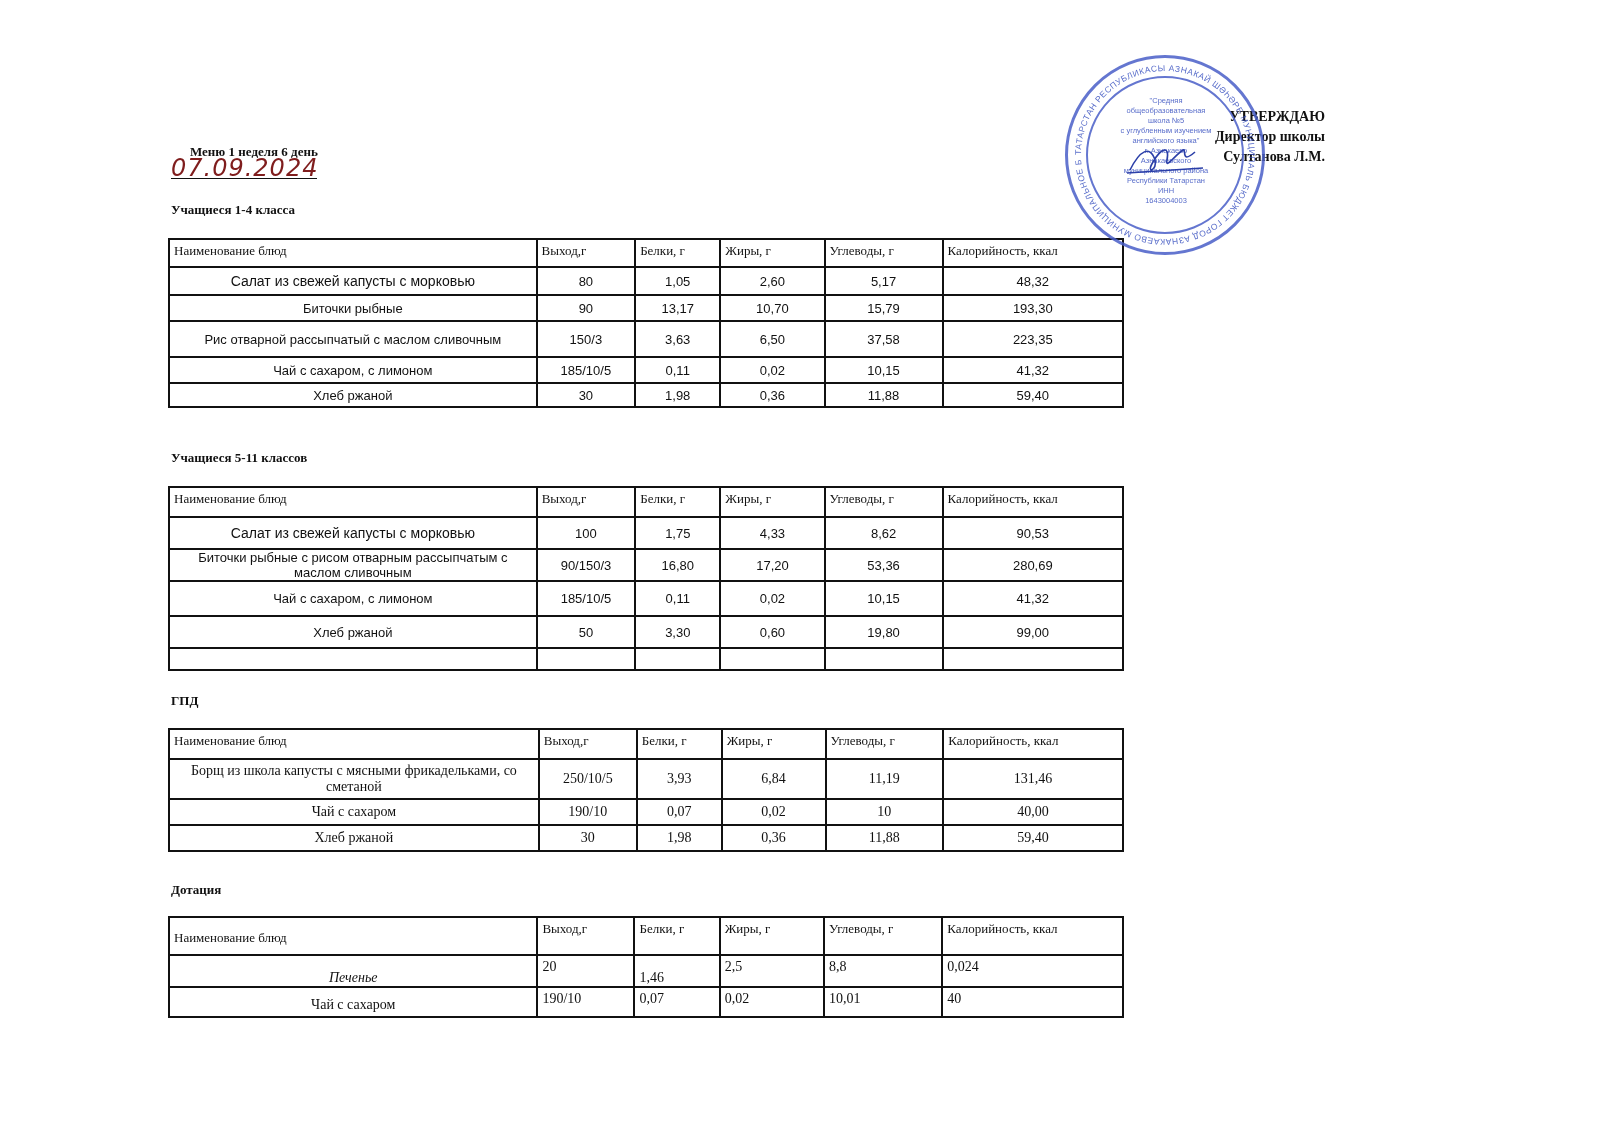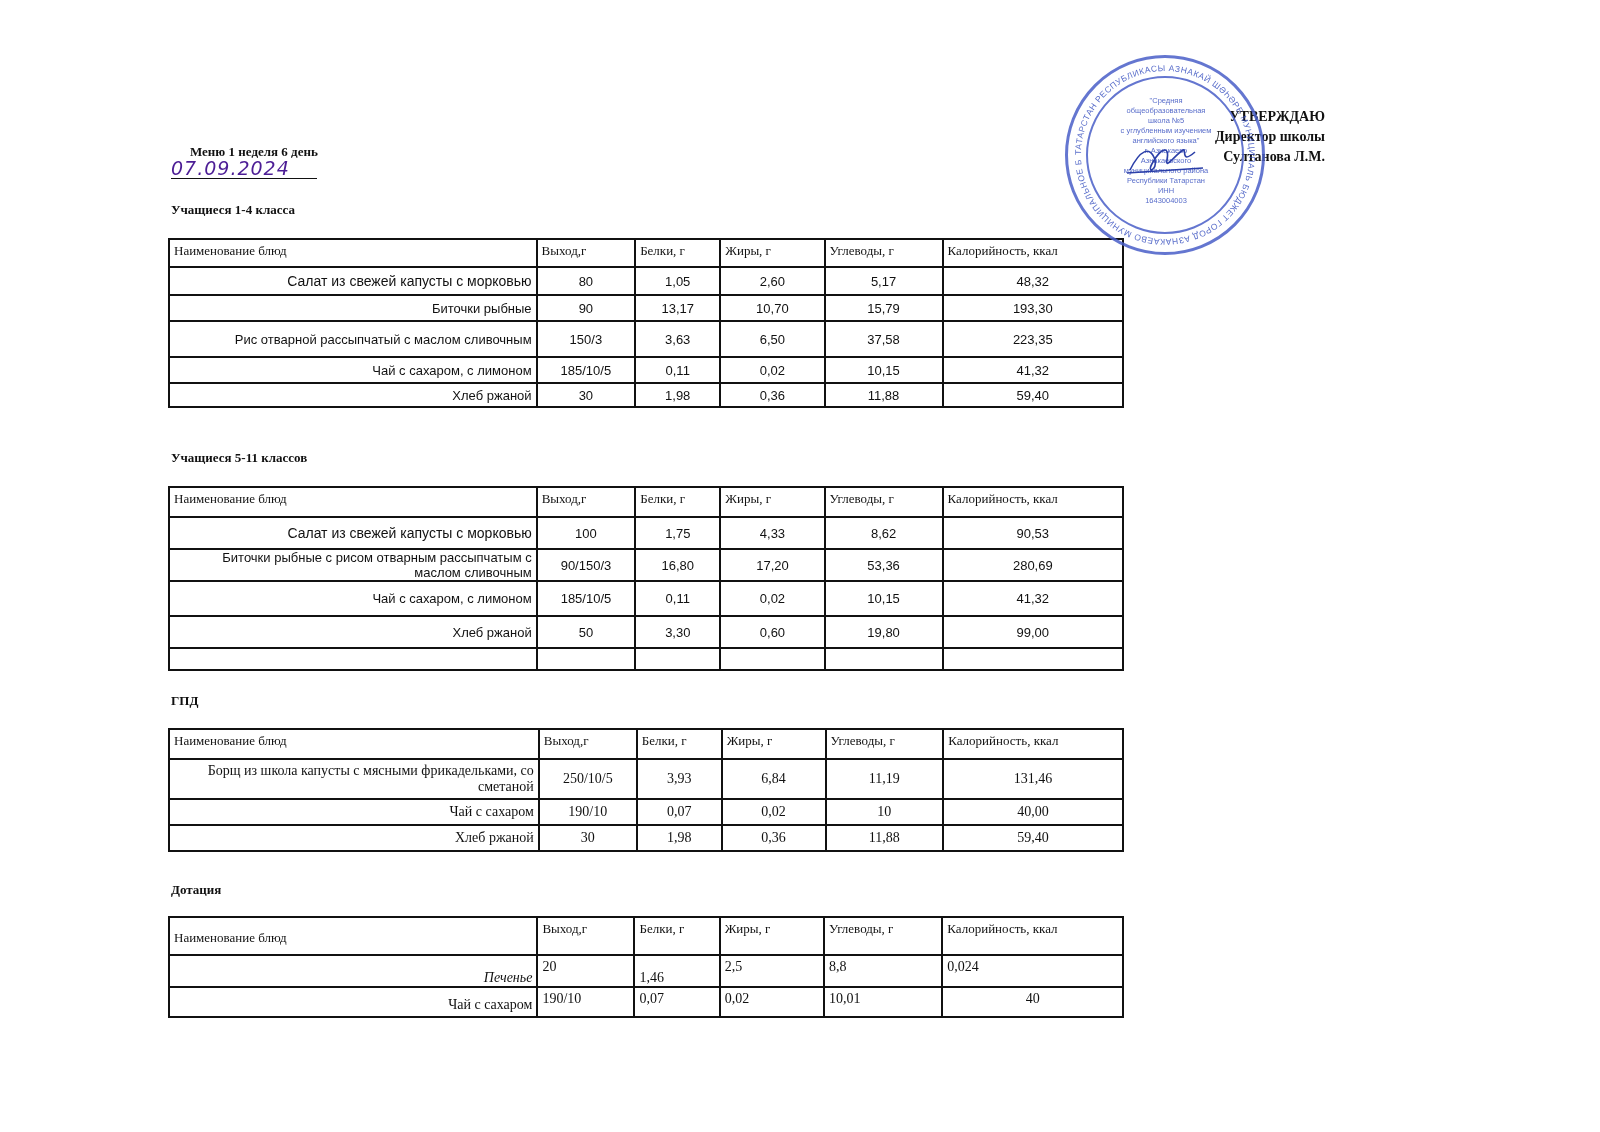--- a/index.html
+++ b/index.html
@@ -1,36 +1,36 @@
 <!DOCTYPE html>
 <html><head>
   <meta charset="utf-8">
   <style>
     html, body { margin: 0; padding: 0; background: #ffffff; }
     body { width: 1600px; height: 1132px; position: relative; overflow: hidden; color: #111; }
     .serif { font-family: "Liberation Serif", "DejaVu Serif", serif; }
 
     .title { position: absolute; left: 171px; top: 144px; font-size: 13px; font-weight: bold; margin-left: 19px; }
-    .date { position: absolute; left: 171px; top: 158px; width: 146px; font-family: "DejaVu Sans", sans-serif; font-size: 19px; color: #4c1d95; font-style: italic; letter-spacing: 1px; border-bottom: 1.5px solid #111; line-height: 20px; }
+    .date { position: absolute; left: 171px; top: 158px; width: 146px; font-family: "DejaVu Sans", sans-serif; font-size: 24px; color: #7f1d1d; font-style: italic; letter-spacing: 1px; border-bottom: 1.5px solid #111; line-height: 20px; }
 
     .approve { position: absolute; right: 275px; top: 107px; text-align: right; font-size: 14px; font-weight: bold; line-height: 20px; z-index: 1; }
 
     .stamp { position: absolute; left: 1065px; top: 55px; width: 200px; height: 200px; border-radius: 50%; border: 3px solid #4a5fc8; box-sizing: border-box; z-index: 2; opacity: 0.85; }
     .stamp .inner { position: absolute; left: 18px; top: 18px; right: 18px; bottom: 18px; border-radius: 50%; border: 2px solid #4a5fc8; }
     .stamp .core { position: absolute; left: 40px; top: 38px; width: 116px; text-align: center; font-family: "Liberation Sans", sans-serif; font-size: 7.5px; line-height: 10px; color: #3a52c0; }
     .stamp .ring { position: absolute; left: 0; top: 0; width: 194px; height: 194px; }
     .signature { position: absolute; left: 1125px; top: 140px; width: 80px; height: 40px; z-index: 3; }
 
     .section { position: absolute; left: 171px; font-size: 13px; font-weight: bold; }
 
     table.menu { position: absolute; left: 168px; width: 956px; border-collapse: collapse; }
     table.menu td, table.menu th { border: 2px solid #111; padding: 0 4px; font-weight: normal; }
     table.menu th { font-family: "Liberation Serif", serif; font-size: 13px; text-align: left; vertical-align: top; padding-top: 3px; }
     table.menu td { font-size: 13px; }
-    table.menu td.name { text-align: right; }
+    table.menu td.name { text-align: center; }
     table.menu td.num { text-align: center; }
     table.menu.arial td { font-family: "Liberation Sans", sans-serif; }
     table.menu.times td { font-family: "Liberation Serif", serif; font-size: 14px; }
     table.menu.left td.num { text-align: left; }
     col.c1 { width: 473px; } col.c2 { width: 113px; } col.c3 { width: 100px; } col.c4 { width: 126px; } col.c5 { width: 138px; } col.c6 { width: 214px; }
   </style>
 </head>
 <body>
 
 <div class="title serif">Меню 1 неделя 6 день</div>
@@ -266,16 +266,16 @@
     <td class="num" style="vertical-align:top; padding-top:3px;">2,5</td>
     <td class="num" style="vertical-align:top; padding-top:3px;">8,8</td>
     <td class="num" style="vertical-align:top; padding-top:3px;">0,024</td>
   </tr>
   <tr style="height:30px;">
     <td class="name" style="vertical-align:bottom; padding-bottom:3px;">Чай с сахаром</td>
     <td class="num" style="vertical-align:top; padding-top:3px;">190/10</td>
     <td class="num" style="vertical-align:top; padding-top:3px;">0,07</td>
     <td class="num" style="vertical-align:top; padding-top:3px;">0,02</td>
     <td class="num" style="vertical-align:top; padding-top:3px;">10,01</td>
-    <td class="num" style="vertical-align:top; padding-top:3px;text-align:center;">40</td>
+    <td class="num" style="vertical-align:top; padding-top:3px;">40</td>
   </tr>
 </tbody>
   </table>
 
 </body></html>

